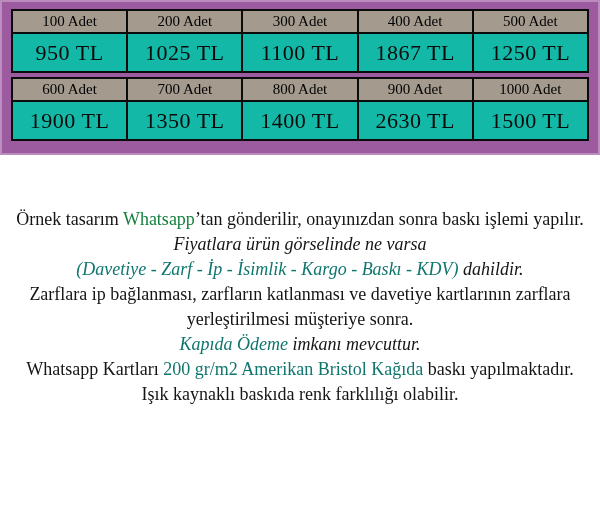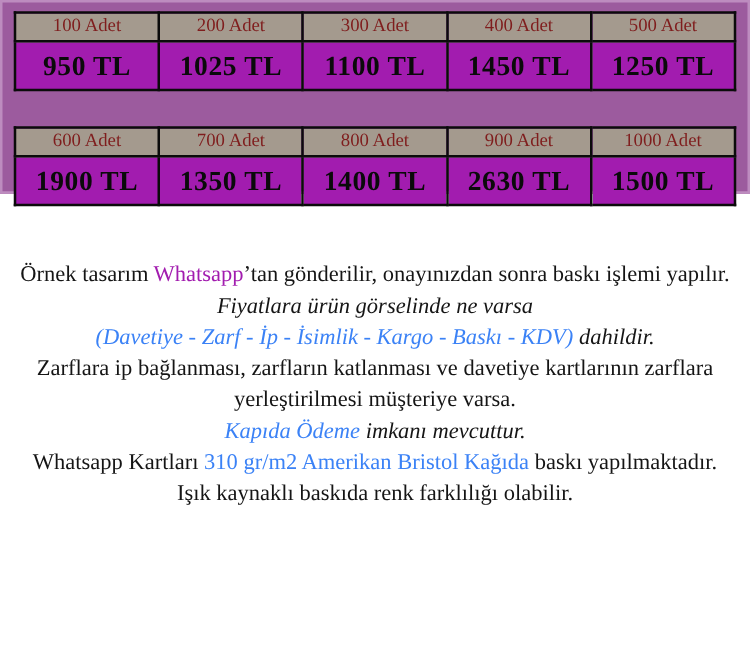--- a/index.html
+++ b/index.html
@@ -19,77 +19,77 @@
     background: #9c5b9e;
     padding: 9px 11px 0 11px;
     box-shadow: inset 0 0 0 2px #bd8cbf;
   }
   table.price-table {
     width: 100%;
     border-collapse: collapse;
     table-layout: fixed;
   }
   table.price-table.t2 {
-    margin-top: 28px;
+    margin-top: 4px;
   }
   table.price-table td {
     border: 2px solid #0b0b0b;
     text-align: center;
     vertical-align: middle;
     padding: 0;
     overflow: hidden;
   }
   tr.hdr-row td {
     background: #a49a8e;
-    color: #7f1d1d;
+    color: #000000;
     font-size: 15px;
     height: 21px;
     font-weight: normal;
   }
   tr.price-row td {
-    background: #a21caf;
+    background: #14b8a6;
     color: #0a0a0a;
     font-size: 22px;
-    font-weight: bold;
+    font-weight: normal;
     height: 37px;
     letter-spacing: 0.5px;
   }
   .notes {
     padding-top: 52px;
     text-align: center;
     font-size: 18px;
     line-height: 25px;
     color: #151515;
   }
   .notes p { margin: 0; }
   .p2 { margin-top: 24px; font-style: italic; }
   .p3 { margin-top: 25px; }
   .p4 { margin-top: 21px; font-style: italic; }
   .p5 { margin-top: 20px; }
-  .red { color: #3b82f6; }
-  .whatsapp { color: #a21caf; font-family: Liberation Serif, serif; }
+  .red { color: #0f766e; }
+  .whatsapp { color: #15803d; font-family: Liberation Serif, serif; }
 </style>
 </head>
 <body>
 
 <div class="band">
   <table class="price-table t1">
     <tbody>
       <tr class="hdr-row">
         <td>100 Adet</td>
         <td>200 Adet</td>
         <td>300 Adet</td>
         <td>400 Adet</td>
         <td>500 Adet</td>
       </tr>
       <tr class="price-row">
         <td>950 TL</td>
         <td>1025 TL</td>
         <td>1100 TL</td>
-        <td>1450 TL</td>
+        <td>1867 TL</td>
         <td>1250 TL</td>
       </tr>
     </tbody>
   </table>
 
   <table class="price-table t2">
     <tbody>
       <tr class="hdr-row">
         <td>600 Adet</td>
         <td>700 Adet</td>
@@ -106,18 +106,18 @@
       </tr>
     </tbody>
   </table>
 </div>
 
 <div class="notes">
   <p class="p1"><span>Örnek tasarım </span><span class="whatsapp">Whatsapp</span><span>’tan gönderilir, onayınızdan sonra baskı işlemi yapılır.</span></p>
 
   <p class="p2"><span>Fiyatlara ürün görselinde ne varsa</span><br><span class="red">(Davetiye - Zarf - İp - İsimlik - Kargo - Baskı - KDV)</span><span> dahildir.</span></p>
 
-  <p class="p3"><span>Zarflara ip bağlanması, zarfların katlanması ve davetiye kartlarının zarflara</span><br><span>yerleştirilmesi müşteriye varsa.</span></p>
+  <p class="p3"><span>Zarflara ip bağlanması, zarfların katlanması ve davetiye kartlarının zarflara</span><br><span>yerleştirilmesi müşteriye sonra.</span></p>
 
   <p class="p4"><span class="red">Kapıda Ödeme</span><span> imkanı mevcuttur.</span></p>
 
-  <p class="p5"><span>Whatsapp Kartları </span><span class="red">310 gr/m2 Amerikan Bristol Kağıda</span><span> baskı yapılmaktadır.</span><br><span>Işık kaynaklı baskıda renk farklılığı olabilir.</span></p>
+  <p class="p5"><span>Whatsapp Kartları </span><span class="red">200 gr/m2 Amerikan Bristol Kağıda</span><span> baskı yapılmaktadır.</span><br><span>Işık kaynaklı baskıda renk farklılığı olabilir.</span></p>
 </div>
 
 </body></html>

